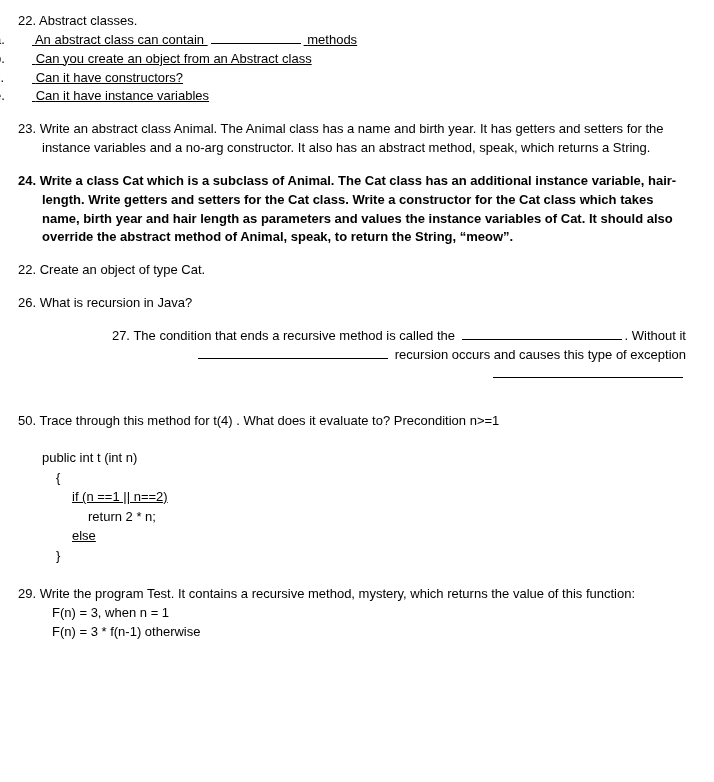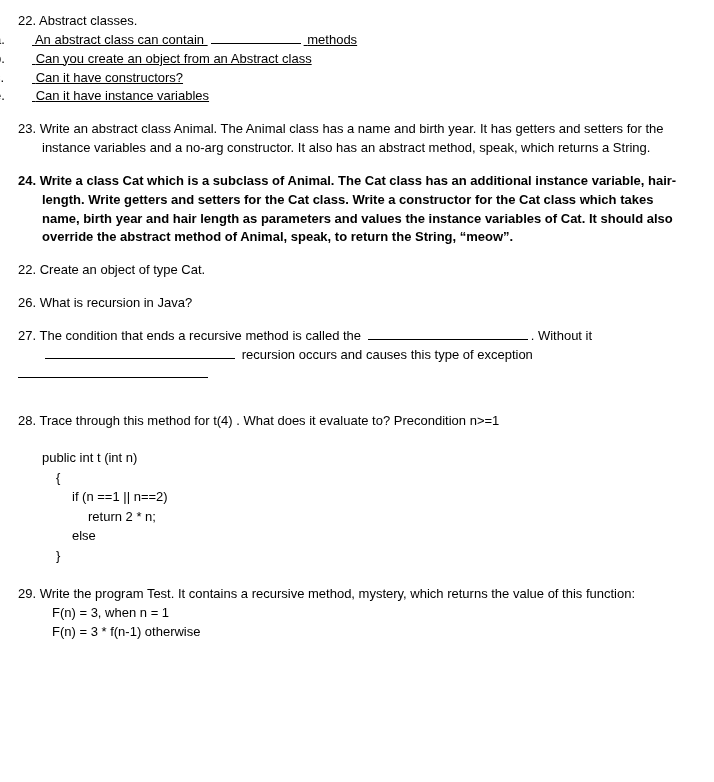--- a/index.html
+++ b/index.html
@@ -36,21 +36,21 @@
   .sblank { width: 90px; }
   .lblank { width: 160px; }
   .llblank { width: 190px; }
   .code {
     margin-left: 24px;
     font-family: Verdana, Geneva, sans-serif;
     font-size: 13px;
     line-height: 1.5;
   }
   .code .i1 { margin-left: 14px; }
-  .code .i2 { margin-left: 30px; }
+  .code .i2 { margin-left: 30px; text-decoration: underline; }
   .code .i3 { margin-left: 46px; }
 </style>
 </head>
 <body>
 
 <div class="q">
   <span>22.</span>
   <span>Abstract classes.</span>
   <div class="sub">
     <span class="lbl">a.</span>
@@ -89,34 +89,34 @@
 <div class="q">
   <span>22.</span>
   <span>Create an object of type Cat.</span>
 </div>
 
 <div class="q">
   <span>26.</span>
   <span>What is recursion in Java?</span>
 </div>
 
-<div class="q" style="margin-bottom:28px;">
+<div class="q" style="margin-bottom:28px;text-align:right;">
   <div style="padding-left:24px; text-indent:-24px;">
     <span>27.</span>
     <span>The condition that ends a recursive method is called the</span>
     <span class="blank lblank"></span><span>.  Without it</span>
     <span class="blank llblank"></span>
     <span>recursion occurs and causes this type of exception</span>
     <span class="blank llblank" style="margin-left:-24px;"></span>
   </div>
 </div>
 
 <div class="q" style="margin-bottom:20px;">
   <div style="padding-left:24px; text-indent:-24px; margin-bottom:18px;">
-    <span>28.</span>
+    <span>50.</span>
     <span>Trace through this method for t(4) .  What does it evaluate to?   Precondition n&gt;=1</span>
   </div>
   <div class="code">
     <div>public int t (int n)</div>
     <div class="i1">{</div>
     <div class="i2">if (n ==1 || n==2)</div>
     <div class="i3">return 2 * n;</div>
     <div class="i2">else</div>
     <div class="i1">}</div>
   </div>

